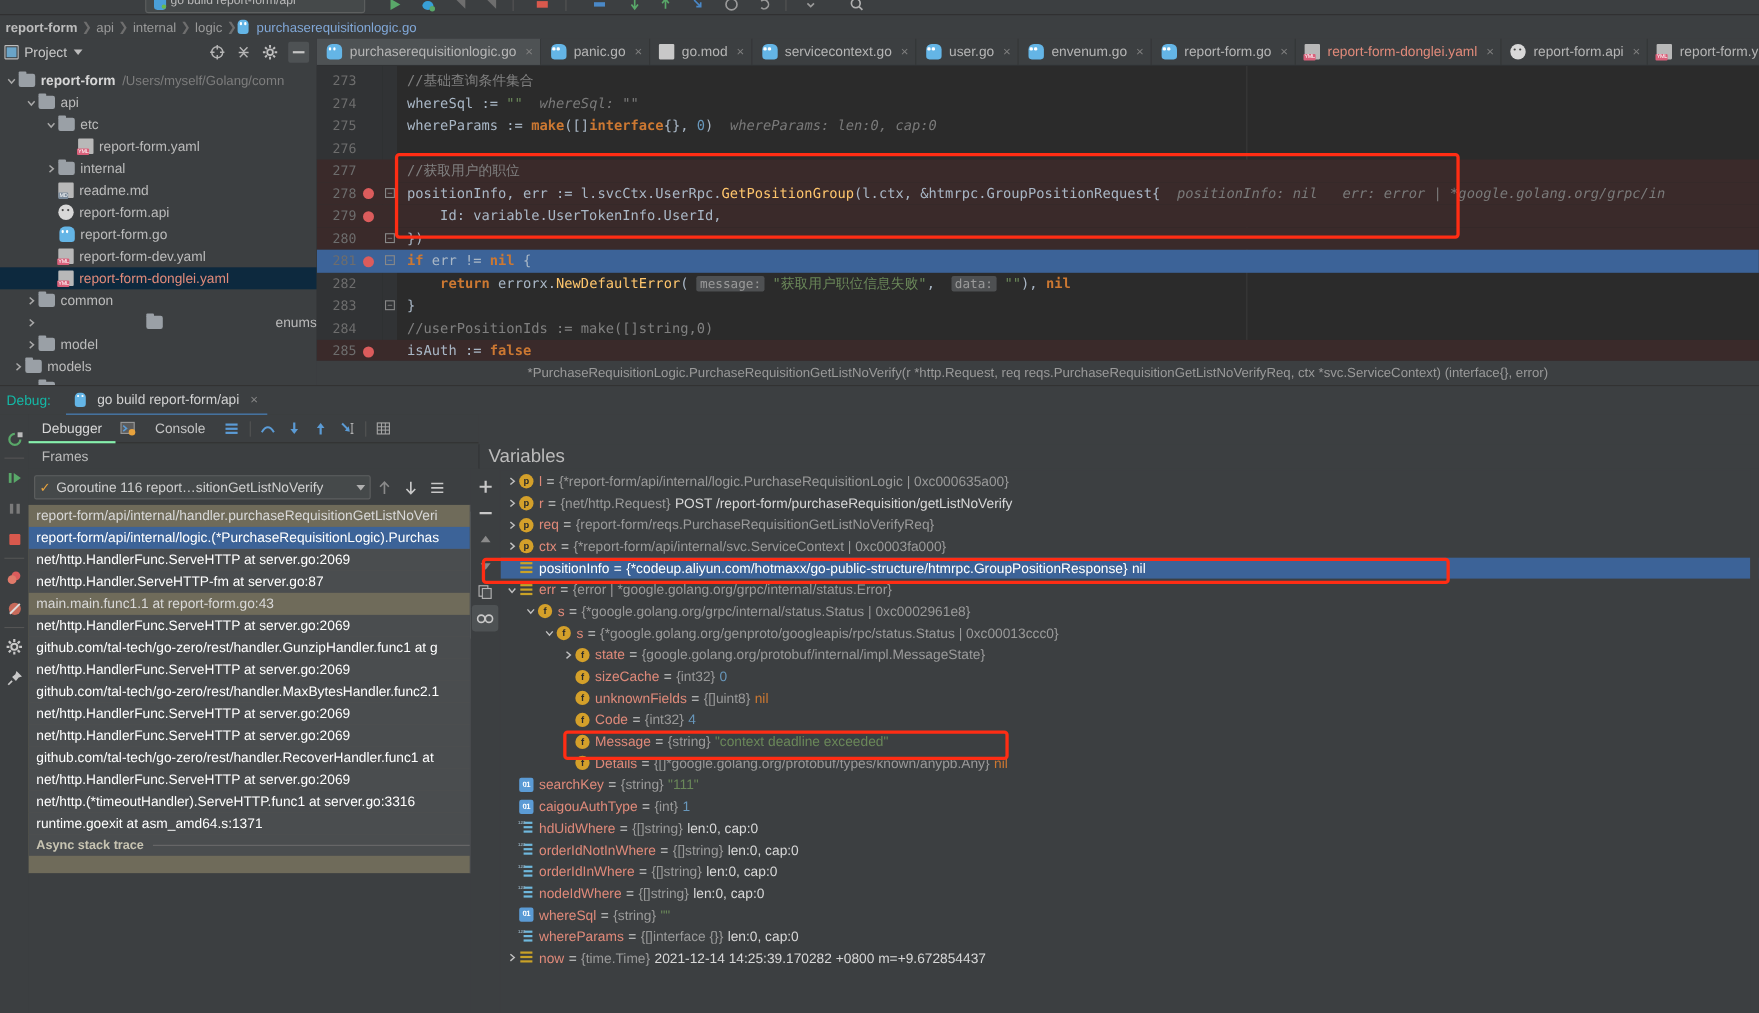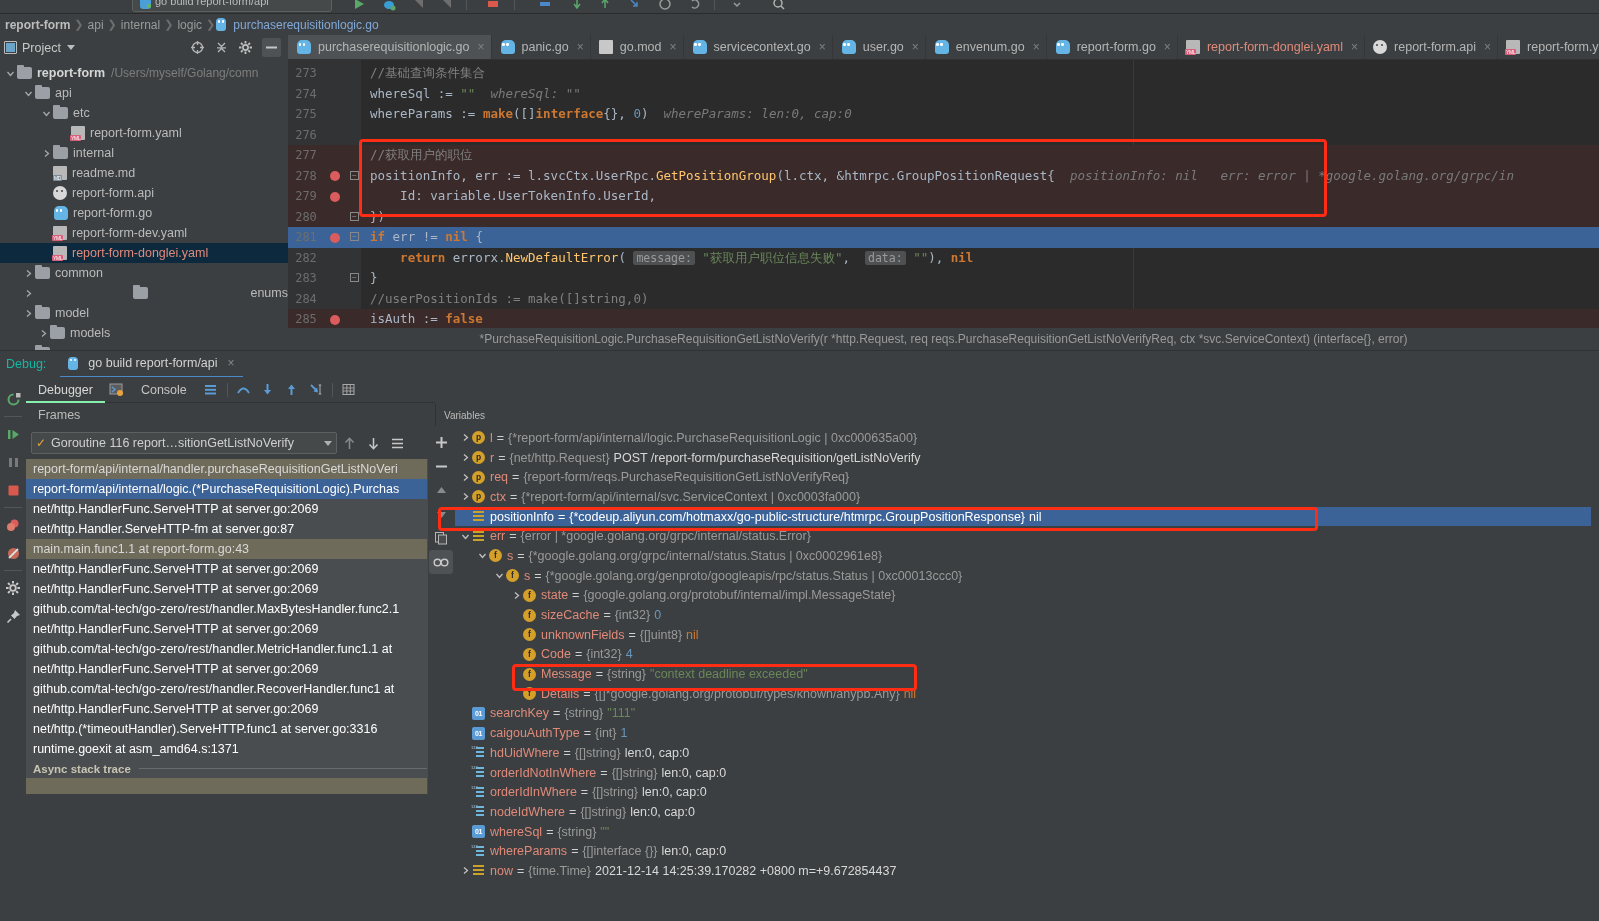--- a/index.html
+++ b/index.html
@@ -114,21 +114,21 @@
     background:#2b2b2b; overflow:hidden;
     font-family:"DejaVu Sans Mono","Liberation Mono",monospace; font-size:12.5px;
   }
   .gutter {
     position:absolute;left:0;top:0;width:60px;height:100%;background:#313335;
   }
   .gutter2 {
     position:absolute;left:60px;top:0;width:13px;height:100%;background:#313335;
   }
   .crow { position:absolute; left:0; width:1311px; height:20.5px; }
-  .lnum { position:absolute; left:0; width:36px; text-align:center; color:#6d6d6d; font-size:12px; line-height:20.5px;}
+  .lnum { position:absolute; left:0; width:36px; text-align:right; color:#6d6d6d; font-size:12px; line-height:20.5px;}
   .bp { position:absolute; left:42px; top:5.5px; width:10px;height:10px;border-radius:50%;background:#db5c5c; }
   .fold { position:absolute; left:62px; top:5px; width:9px;height:9px;border:1px solid #888;color:#888;font-size:8px;line-height:7px;text-align:center; }
   .ctext { position:absolute; left:82px; line-height:20.5px; white-space:pre; color:#a9b7c6; }
   .hl-exec { background:#3a2a2a; }
   .hl-sel { background:#3c6398; }
   .kw { color:#cc7832; font-weight:bold; }
   .fn { color:#ffc66d; }
   .str { color:#6a8759; }
   .cmt { color:#808080; }
   .num { color:#6897bb; }
@@ -207,21 +207,21 @@
   .frow.mine{background:#4a4d4f;color:#ffffff;}
   .frow.myproj{background:#6f6b5a;}
   .async-hdr{height:19px;display:flex;align-items:center;padding-left:7px;font-size:11.5px;font-weight:bold;color:#c8c4b2;background:#4a4d4f;}
   .async-line{flex:1;height:1px;background:#6a6a6a;margin-left:8px;margin-right:6px;}
   .frames-scroll{position:absolute;right:0;top:0;width:8px;height:335px;background:#4a4d4f;}
   .frames-thumb{position:absolute;right:1px;top:4px;width:6px;height:120px;background:#8a8a8a;border-radius:3px;}
   .frames-bottom{position:absolute;left:26px;top:794px;width:409px;height:127px;background:#3c3f41;}
 
   
   .vars-divider{position:absolute;left:435px;top:404px;width:1px;height:517px;background:#2f3133;}
-  .vars-hdr{position:absolute;left:436px;top:404px;width:1163px;height:22px;background:#3c3f41;display:flex;align-items:center;padding-left:8px;font-size:10px;color:#bbb;}
+  .vars-hdr{position:absolute;left:436px;top:404px;width:1163px;height:22px;background:#3c3f41;display:flex;align-items:center;padding-left:8px;font-size:17px;color:#bbb;}
   .vars-side{position:absolute;left:428px;top:426px;width:26px;height:495px;background:#3c3f41;display:flex;flex-direction:column;align-items:center;padding-top:4px;}
   .vs-btn{width:24px;height:24px;display:flex;align-items:center;justify-content:center;color:#b5b5b5;font-size:15px;}
   .vars-list{position:absolute;left:455px;top:428px;width:1144px;height:493px;background:#3c3f41;overflow:hidden;}
   .vrow{height:19.7px;display:flex;align-items:center;white-space:nowrap;font-size:12.5px;color:#d0d0d0;}
   .vrow.sel{background:#3c6398;}
   .vchev{width:13px;flex:0 0 13px;display:flex;align-items:center;justify-content:center;color:#b0b0b0;font-size:9px;}
   .vico{width:13px;height:13px;flex:0 0 13px;margin-right:5px;border-radius:50%;font-size:8.5px;line-height:13px;text-align:center;color:#2b2b2b;font-weight:bold;}
   .ico-p{background:#d4a02a;}
   .ico-f{background:#d4a02a;}
   .ico-arr{background:transparent;border-radius:0;position:relative;}
@@ -409,21 +409,21 @@
         <span class="folder"></span>
         <span class="tlabel">enums</span>
       </div>
       <div class="tnode" style="padding-left: 22px;">
         <span class="tw"><svg width="9" height="9" viewBox="0 0 9 9">
             <path d="M3 1.5 L6.5 4.5 L3 7.5" stroke="#a8a8a8" fill="none" stroke-width="1.3"></path>
           </svg></span>
         <span class="folder"></span>
         <span class="tlabel">model</span>
       </div>
-      <div class="tnode" style="padding-left: 37px;">
+      <div class="tnode" style="padding-left: 10px;">
         <span class="tw"><svg width="9" height="9" viewBox="0 0 9 9">
             <path d="M3 1.5 L6.5 4.5 L3 7.5" stroke="#a8a8a8" fill="none" stroke-width="1.3"></path>
           </svg></span>
         <span class="folder"></span>
         <span class="tlabel">models</span>
       </div>
       <div class="tnode" style="padding-left: 22px;">
         <span class="tw"><svg width="9" height="9" viewBox="0 0 9 9">
             <path d="M3 1.5 L6.5 4.5 L3 7.5" stroke="#a8a8a8" fill="none" stroke-width="1.3"></path>
           </svg></span>
@@ -711,30 +711,30 @@
       <div class="frow mine">
         <span>net/http.Handler.ServeHTTP-fm at server.go:87</span>
       </div>
       <div class="frow myproj">
         <span>main.main.func1.1 at report-form.go:43</span>
       </div>
       <div class="frow mine">
         <span>net/http.HandlerFunc.ServeHTTP at server.go:2069</span>
       </div>
       <div class="frow mine">
+        <span>github.com/tal-tech/go-zero/rest/handler.GunzipHandler.func1 at g</span>
+      </div>
+      <div class="frow mine">
         <span>net/http.HandlerFunc.ServeHTTP at server.go:2069</span>
       </div>
       <div class="frow mine">
         <span>github.com/tal-tech/go-zero/rest/handler.MaxBytesHandler.func2.1</span>
       </div>
       <div class="frow mine">
         <span>net/http.HandlerFunc.ServeHTTP at server.go:2069</span>
-      </div>
-      <div class="frow mine">
-        <span>github.com/tal-tech/go-zero/rest/handler.MetricHandler.func1.1 at</span>
       </div>
       <div class="frow mine">
         <span>net/http.HandlerFunc.ServeHTTP at server.go:2069</span>
       </div>
       <div class="frow mine">
         <span>github.com/tal-tech/go-zero/rest/handler.RecoverHandler.func1 at</span>
       </div>
       <div class="frow mine">
         <span>net/http.HandlerFunc.ServeHTTP at server.go:2069</span>
       </div>

